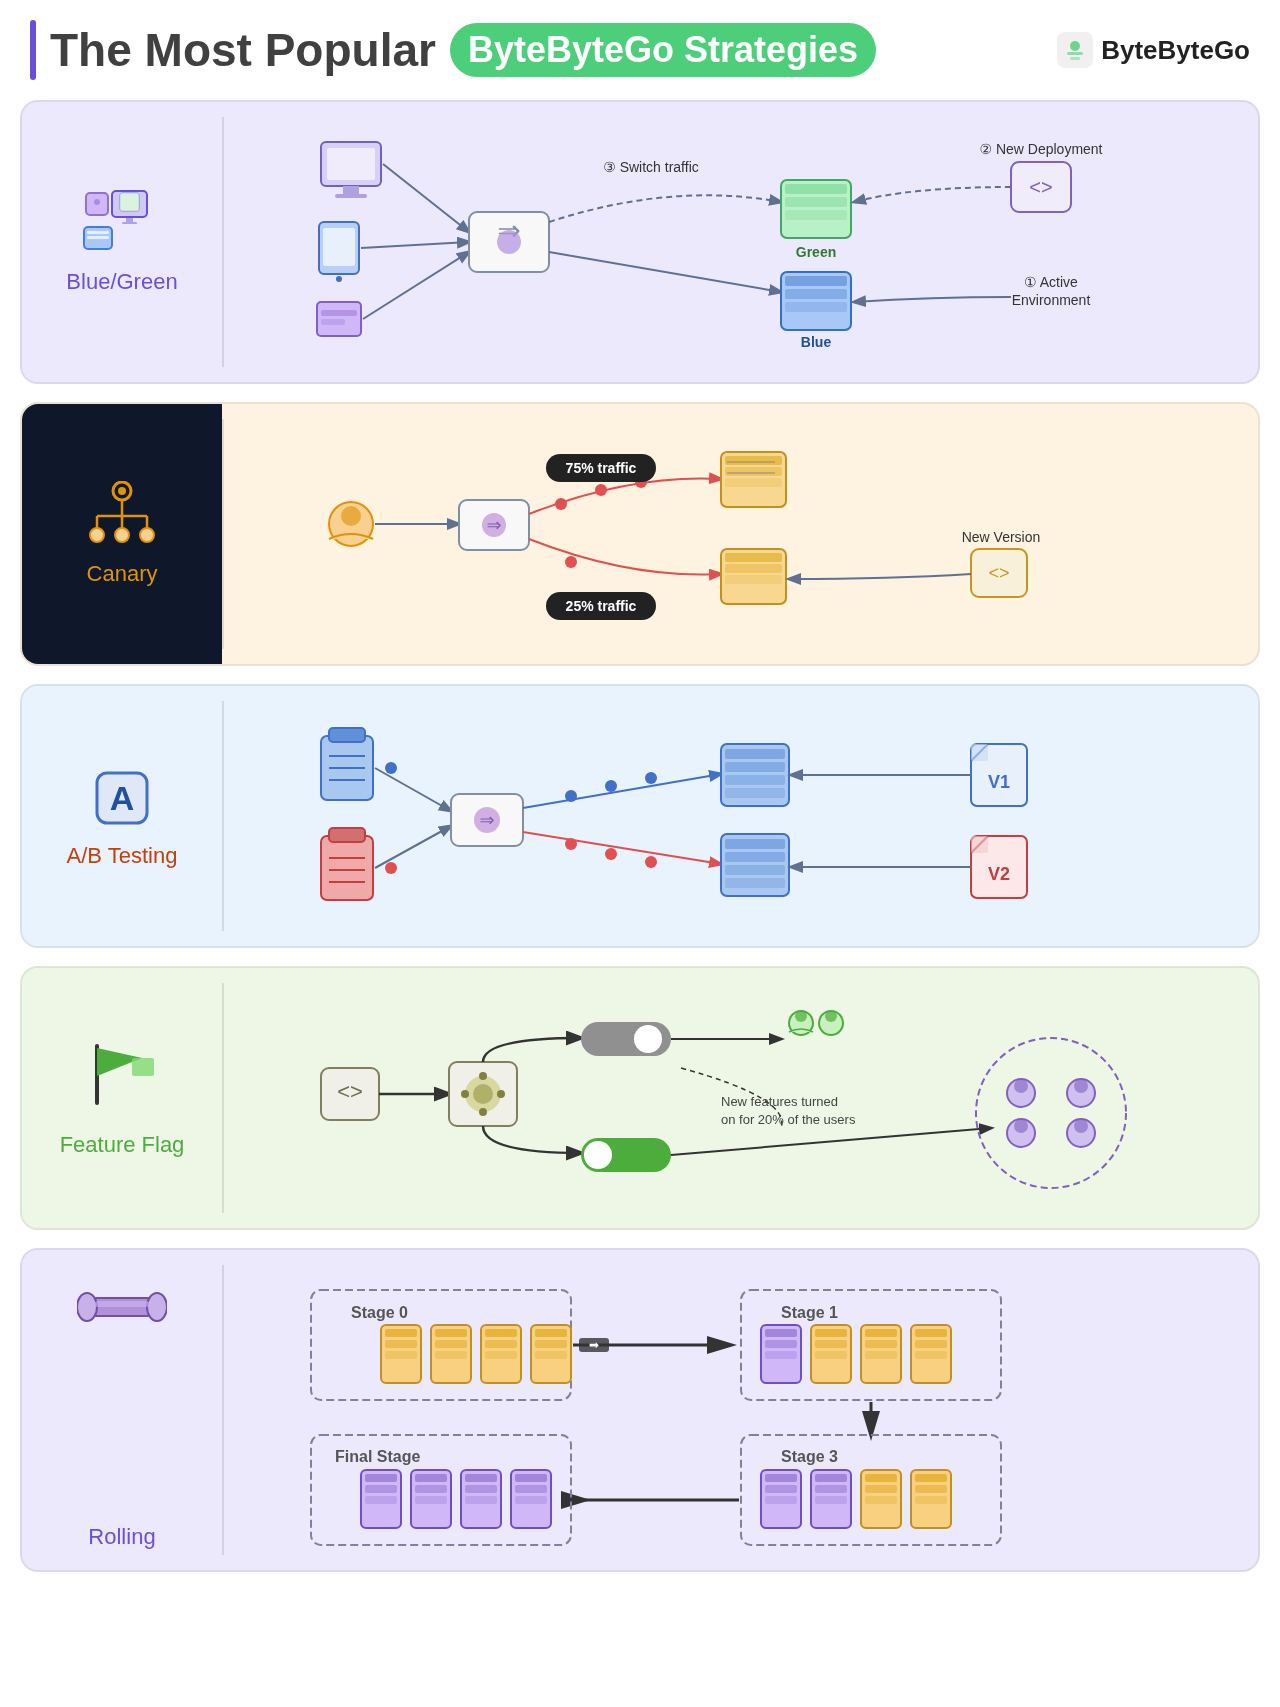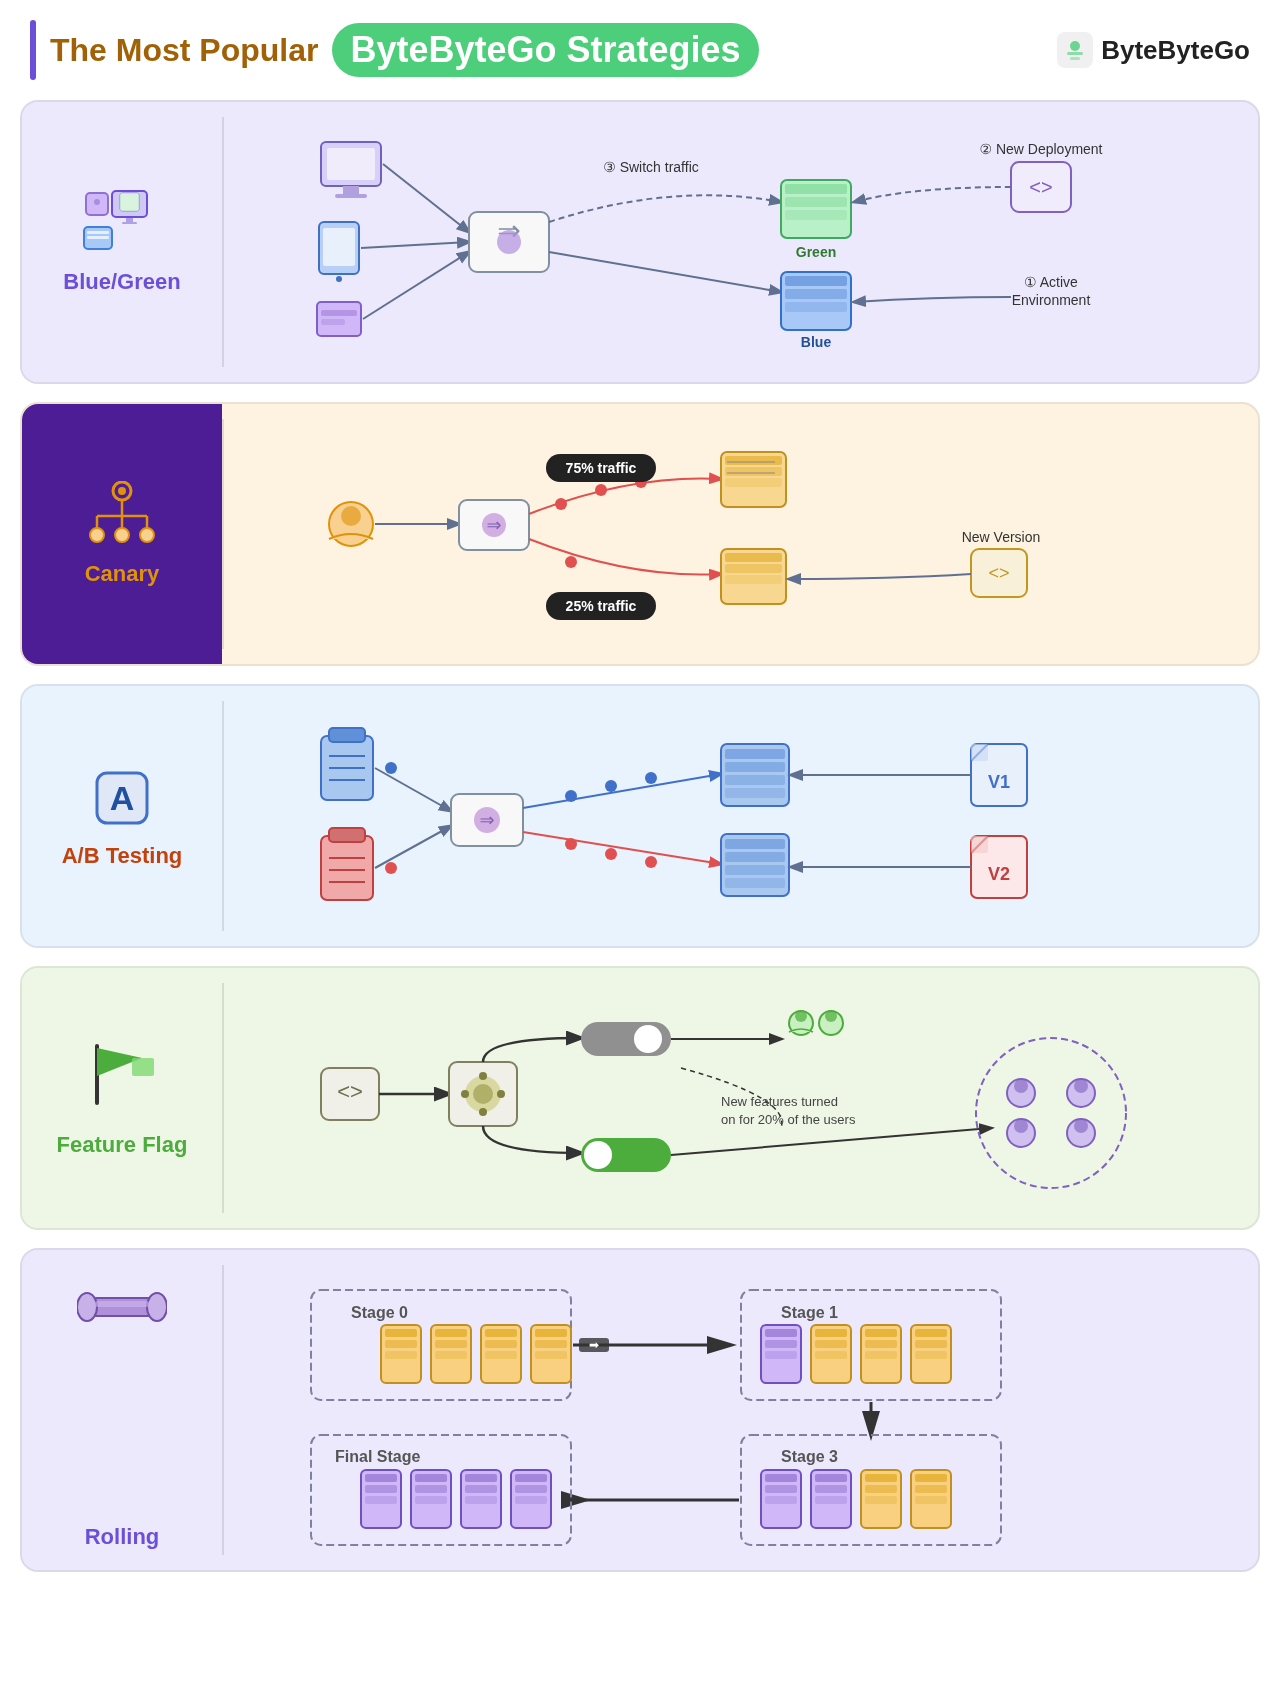--- a/index.html
+++ b/index.html
@@ -26,23 +26,23 @@
     }
 
     .header-bar {
       width: 6px;
       height: 60px;
       background: #6c4fd8;
       border-radius: 3px;
     }
 
     .header-title-plain {
-      font-size: 32px;
+      font-size: 46px;
       font-weight: 800;
-      color: #a16207;
+      color: #404040;
     }
 
     .header-title-green {
       background: #4cce7a;
       color: #fff;
       font-size: 36px;
       font-weight: 800;
       padding: 6px 18px;
       border-radius: 30px;
     }
@@ -77,21 +77,21 @@
       display: flex;
       flex-direction: column;
       align-items: center;
       justify-content: center;
       gap: 10px;
       padding: 20px;
     }
 
     .card-label-text {
       font-size: 22px;
-      font-weight: 700;
+      font-weight: 400;
     }
 
     .card-content {
       flex: 1;
       display: flex;
       align-items: center;
       justify-content: center;
       padding: 20px 30px;
       position: relative;
     }
@@ -103,21 +103,21 @@
     .card-bluegreen .card-label {
       background: #ede9fc;
     }
     .card-bluegreen .card-label-text { color: #6c4fd8; }
 
     
     .card-canary {
       background: #fdf3e0;
     }
     .card-canary .card-label {
-      background: #4c1d95;
+      background: #0f172a;
     }
     .card-canary .card-label-text { color: #e0920a; }
 
     
     .card-ab {
       background: #e8f3fd;
     }
     .card-ab .card-label {
       background: #e8f3fd;
     }

